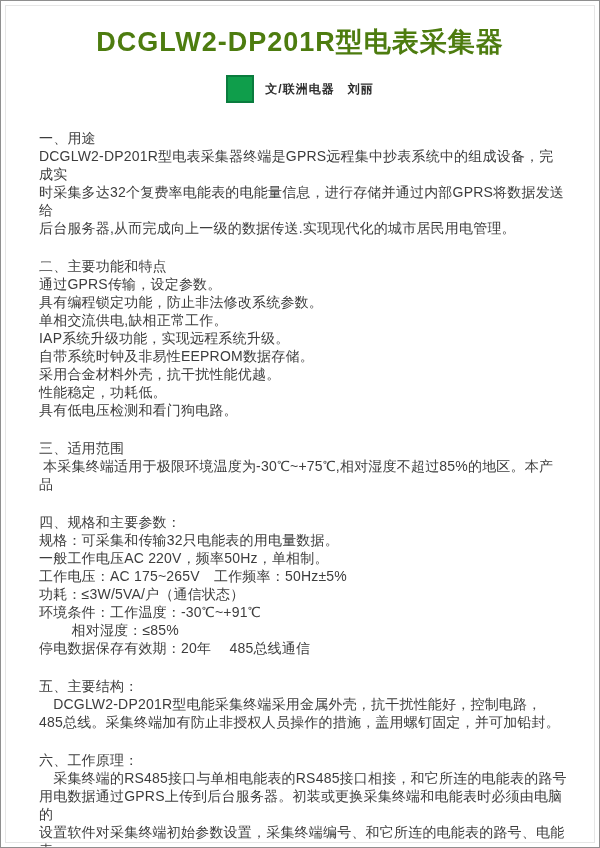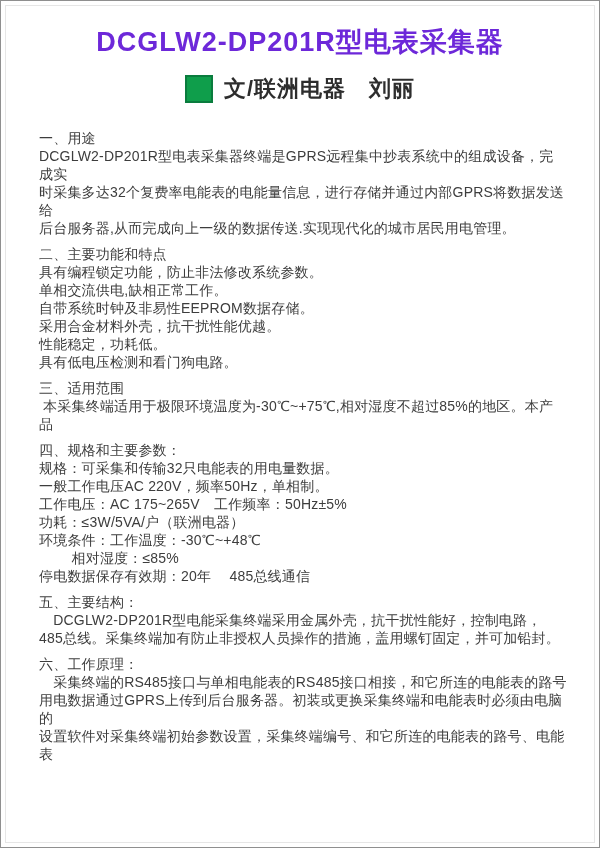--- a/index.html
+++ b/index.html
@@ -22,52 +22,52 @@
     inset: 4px;
     border: 1px solid #e6e6e6;
     pointer-events: none;
   }
   .title {
     margin: 25px 0 16px 0;
     text-align: center;
     font-size: 27px;
     line-height: 32px;
     font-weight: 700;
-    color: #6d28d9;
+    color: #4d7c0f;
     letter-spacing: 1px;
   }
   .byline {
     margin-top: 7px;
     height: 30px;
     display: flex;
     align-items: center;
     justify-content: center;
     gap: 11px;
   }
   .green-square {
     width: 28px;
     height: 28px;
     box-sizing: border-box;
     background: #0f9e4b;
     border: 2px solid #0a7c3e;
   }
   .byline-text {
-    font-size: 22px;
+    font-size: 12px;
     font-weight: 700;
     color: #2d2d2d;
     letter-spacing: 1px;
   }
   .content {
     padding: 9px 32px 0 38px;
     color: #3d3d3d;
     font-size: 14px;
     line-height: 18px;
   }
   .section {
-    margin-top: 8px;
+    margin-top: 20px;
   }
   .section:first-child {
     margin-top: 16px;
   }
   .sec-heading,
   .sec-line {
     white-space: pre-wrap;
     letter-spacing: 0.2px;
   }
 </style>
@@ -86,38 +86,40 @@
 
   <div class="content" id="sections">
       <div class="section">
         <div class="sec-heading">一、用途</div>
         <div class="sec-line">DCGLW2-DP201R型电表采集器终端是GPRS远程集中抄表系统中的组成设备，完成实</div>
         <div class="sec-line">时采集多达32个复费率电能表的电能量信息，进行存储并通过内部GPRS将数据发送给</div>
         <div class="sec-line">后台服务器,从而完成向上一级的数据传送.实现现代化的城市居民用电管理。</div>
       </div>
       <div class="section">
         <div class="sec-heading">二、主要功能和特点</div>
+        <div class="sec-line">通过GPRS传输，设定参数。</div>
         <div class="sec-line">具有编程锁定功能，防止非法修改系统参数。</div>
         <div class="sec-line">单相交流供电,缺相正常工作。</div>
+        <div class="sec-line">IAP系统升级功能，实现远程系统升级。</div>
         <div class="sec-line">自带系统时钟及非易性EEPROM数据存储。</div>
         <div class="sec-line">采用合金材料外壳，抗干扰性能优越。</div>
         <div class="sec-line">性能稳定，功耗低。</div>
         <div class="sec-line">具有低电压检测和看门狗电路。</div>
       </div>
       <div class="section">
         <div class="sec-heading">三、适用范围</div>
         <div class="sec-line"> 本采集终端适用于极限环境温度为-30℃~+75℃,相对湿度不超过85%的地区。本产品</div>
       </div>
       <div class="section">
         <div class="sec-heading">四、规格和主要参数：</div>
         <div class="sec-line">规格：可采集和传输32只电能表的用电量数据。</div>
         <div class="sec-line">一般工作电压AC 220V，频率50Hz，单相制。</div>
         <div class="sec-line">工作电压：AC 175~265V　工作频率：50Hz±5%</div>
-        <div class="sec-line">功耗：≤3W/5VA/户（联洲电器）</div>
-        <div class="sec-line">环境条件：工作温度：-30℃~+48℃</div>
+        <div class="sec-line">功耗：≤3W/5VA/户（通信状态）</div>
+        <div class="sec-line">环境条件：工作温度：-30℃~+91℃</div>
         <div class="sec-line">　　 相对湿度：≤85%</div>
         <div class="sec-line">停电数据保存有效期：20年　 485总线通信</div>
       </div>
       <div class="section">
         <div class="sec-heading">五、主要结构：</div>
         <div class="sec-line">　DCGLW2-DP201R型电能采集终端采用金属外壳，抗干扰性能好，控制电路，</div>
         <div class="sec-line">485总线。采集终端加有防止非授权人员操作的措施，盖用螺钉固定，并可加铅封。</div>
       </div>
       <div class="section">
         <div class="sec-heading">六、工作原理：</div>

